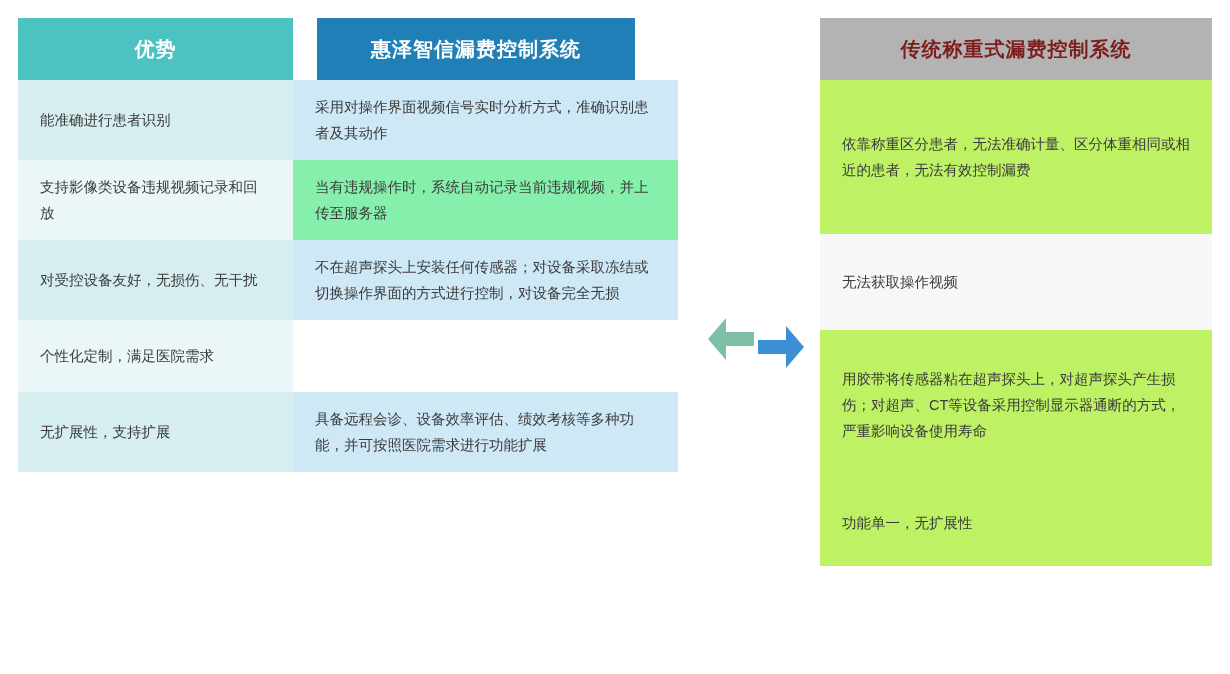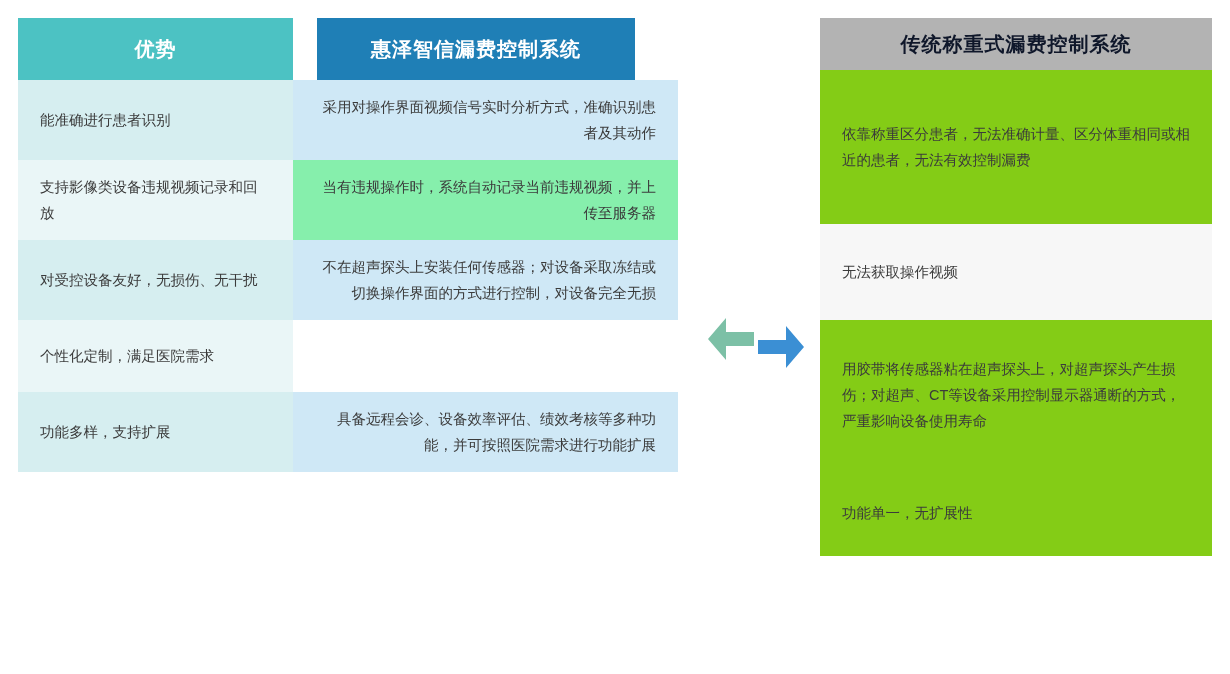--- a/index.html
+++ b/index.html
@@ -61,57 +61,56 @@
     align-items: center;
     font-size: 14.5px;
     line-height: 26px;
     padding: 14px 22px;
   }
   .lt-cell.col-a {
     width: 275px;
   }
   .lt-cell.col-b {
     width: 385px;
-    text-align: right;
   }
   
   .lt-row.tint-dark .col-a { background: #d6eef0; }
   .lt-row.tint-dark .col-b { background: #cfe8f6; }
   .lt-row.tint-light .col-a { background: #eaf6f7; }
   .lt-row.tint-light .col-b { background: #86efac; }
 
   
   .right-table {
     position: absolute;
     left: 820px;
     top: 18px;
     width: 392px;
     display: flex;
     flex-direction: column;
   }
   .rt-head {
-    height: 52px;
+    height: 62px;
     background: #b3b3b3;
     display: flex;
     align-items: center;
     justify-content: center;
     font-size: 20px;
     font-weight: bold;
-    color: #0f172a;
+    color: #7f1d1d;
     letter-spacing: 1px;
   }
   .rt-cell {
     box-sizing: border-box;
     font-size: 14.5px;
     line-height: 26px;
     padding: 14px 22px;
     display: flex;
     align-items: center;
   }
-  .rt-cell.tint-dark { background: #84cc16; }
+  .rt-cell.tint-dark { background: #bef264; }
   .rt-cell.tint-light { background: #f7f7f7; }
 
   
   .arrow-wrap {
     position: absolute;
     left: 706px;
     top: 312px;
     width: 100px;
     height: 62px;
   }
@@ -138,21 +137,21 @@
       <div class="lt-cell col-b txt">当有违规操作时，系统自动记录当前违规视频，并上传至服务器</div>
     </div>
     <div class="lt-row tint-dark">
       <div class="lt-cell col-a txt">对受控设备友好，无损伤、无干扰</div>
       <div class="lt-cell col-b txt">不在超声探头上安装任何传感器；对设备采取冻结或切换操作界面的方式进行控制，对设备完全无损</div>
     </div>
     <div class="lt-row tint-light">
       <div class="lt-cell col-a txt">个性化定制，满足医院需求</div>
     </div>
     <div class="lt-row tint-dark">
-      <div class="lt-cell col-a txt">功能多样，支持扩展</div>
+      <div class="lt-cell col-a txt">无扩展性，支持扩展</div>
       <div class="lt-cell col-b txt">具备远程会诊、设备效率评估、绩效考核等多种功能，并可按照医院需求进行功能扩展</div>
     </div>
   </div>
 
   <div class="arrow-wrap">
     <svg width="100" height="62" viewBox="0 0 100 62" xmlns="http://www.w3.org/2000/svg">
 
       <path d="M48 6 L48 20 L20 20 L20 6 L2 27 L20 48 L20 34 L48 34 L48 48 Z" fill="#7cc0a6"></path>
 
       <path d="M52 14 L52 28 L80 28 L80 14 L98 35 L80 56 L80 42 L52 42 L52 56 Z" fill="#3b8fd4"></path>

